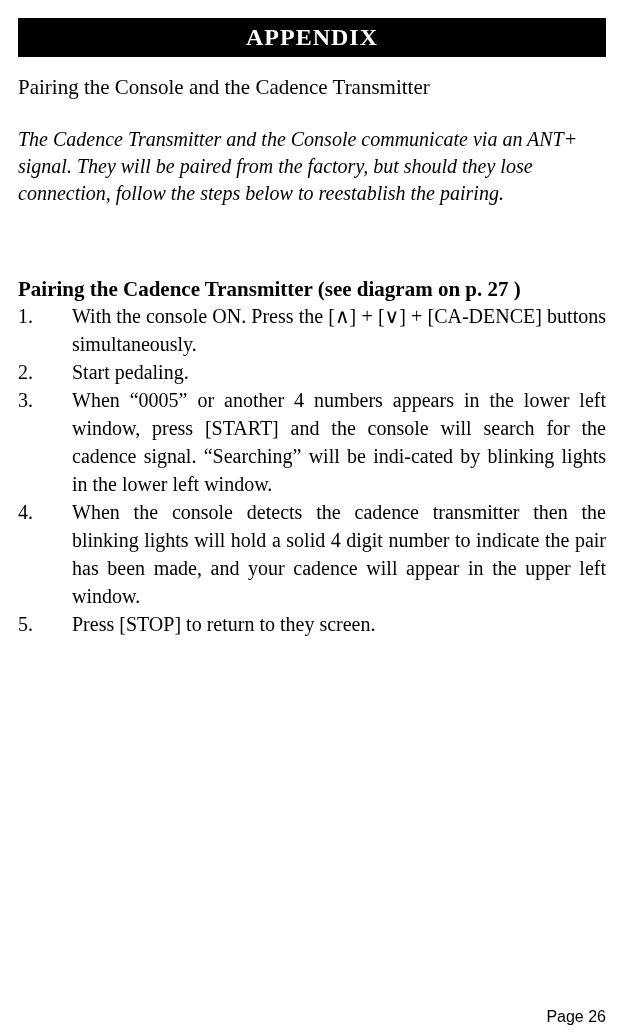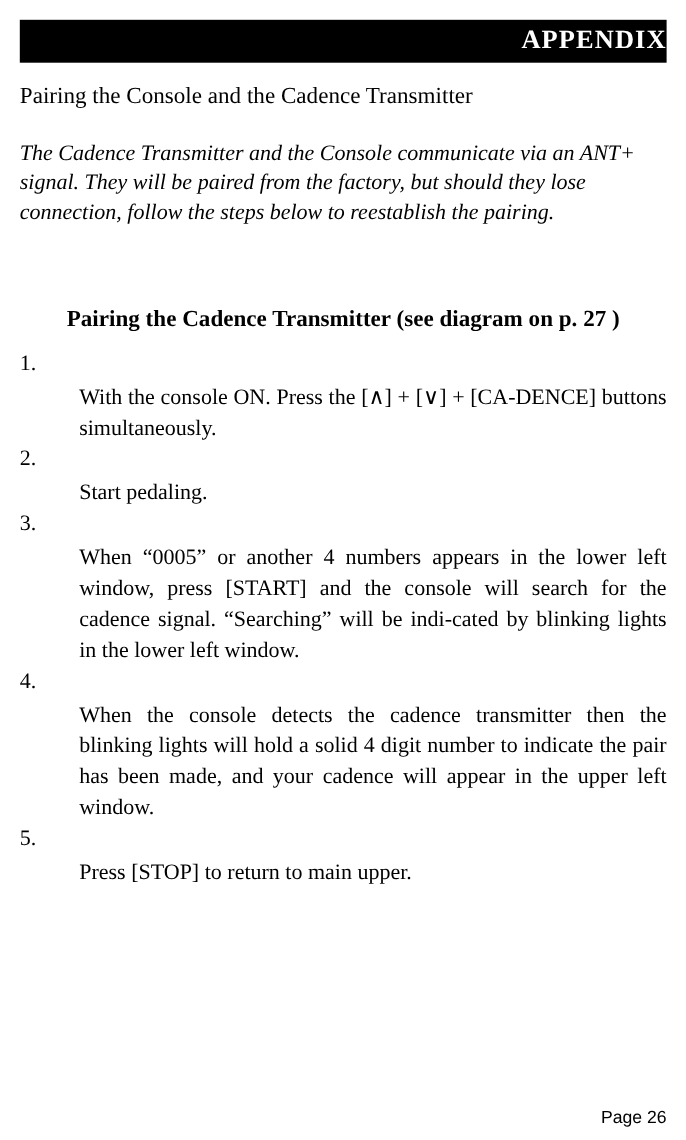--- a/index.html
+++ b/index.html
@@ -12,21 +12,21 @@
       height: 1036px;
       background: #ffffff;
       font-family: Georgia, 'Times New Roman', serif;
       color: #000000;
       position: relative;
       padding: 18px 18px 0 18px;
     }
     .header-bar {
       background: #000000;
       color: #ffffff;
-      text-align: right;
+      text-align: center;
       font-weight: bold;
       font-size: 24px;
       padding: 6px 0;
       letter-spacing: 1px;
       margin-bottom: 18px;
       font-family: Georgia, 'Times New Roman', serif;
     }
     .section-title {
       font-weight: normal;
       font-size: 21px;
@@ -37,42 +37,39 @@
       font-style: italic;
       font-size: 20px;
       line-height: 1.35;
       margin-bottom: 70px;
       font-family: Georgia, 'Times New Roman', serif;
       margin-top: 16px;
     }
     .subsection-title {
       font-weight: bold;
       font-size: 21px;
-      margin-bottom: 14px;
       font-family: Georgia, 'Times New Roman', serif;
-      text-align: center;
     }
     .step-list {
       font-size: 20px;
       line-height: 1.4;
       font-family: Georgia, 'Times New Roman', serif;
     }
     .step {
       display: flex;
       align-items: flex-start;
     }
     .step-number {
       width: 54px;
       flex-shrink: 0;
     }
     .step-text {
       flex: 1;
       text-align: justify;
       hyphens: manual;
-      margin-top: 31px;
     }
     .page-number {
       position: absolute;
       bottom: 10px;
       right: 18px;
       font-size: 16px;
       font-family: Arial, Helvetica, sans-serif;
     }
   </style>
 </head>
@@ -98,17 +95,17 @@
   <div class="step">
     <div class="step-number">3.</div>
     <div class="step-text">When “0005” or another 4 numbers appears in the lower left window, press [START] and the console will search for the cadence signal.  “Searching” will be indi-cated by blinking lights in the lower left window.</div>
   </div>
   <div class="step">
     <div class="step-number">4.</div>
     <div class="step-text">When the console detects the cadence transmitter then the blinking lights will hold a solid 4 digit number to indicate the pair has been made, and your cadence will appear in the upper left window.</div>
   </div>
   <div class="step">
     <div class="step-number">5.</div>
-    <div class="step-text">Press [STOP] to return to main upper.</div>
+    <div class="step-text">Press [STOP] to return to they screen.</div>
   </div>
 </div>
 
 <div class="page-number">Page 26</div>
 
 </body></html>

